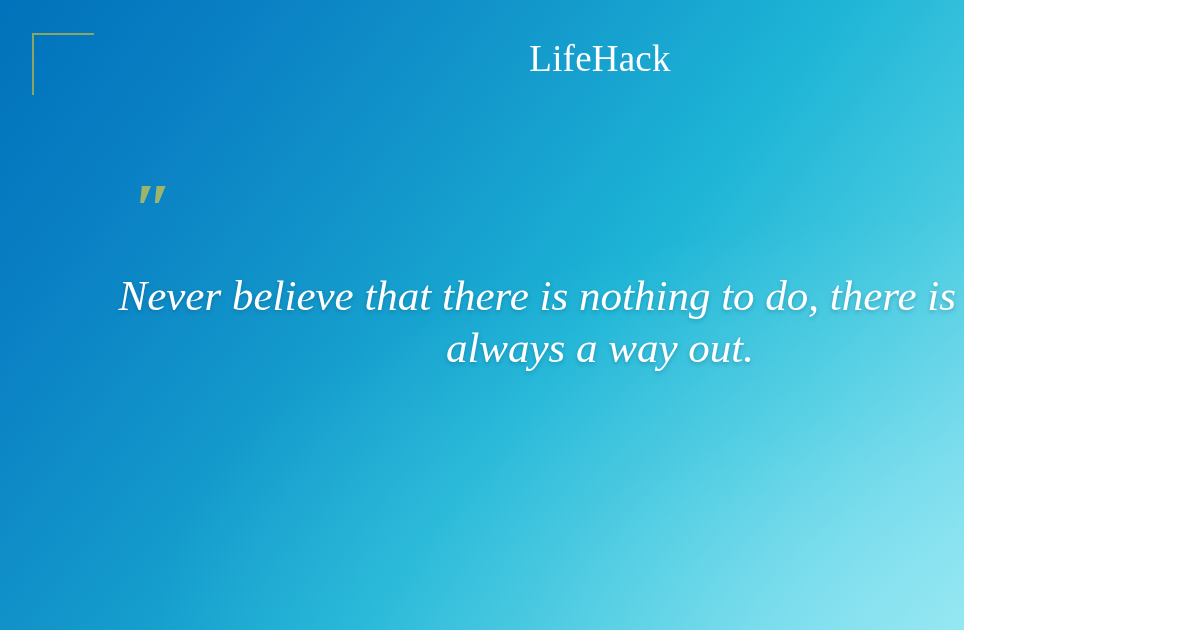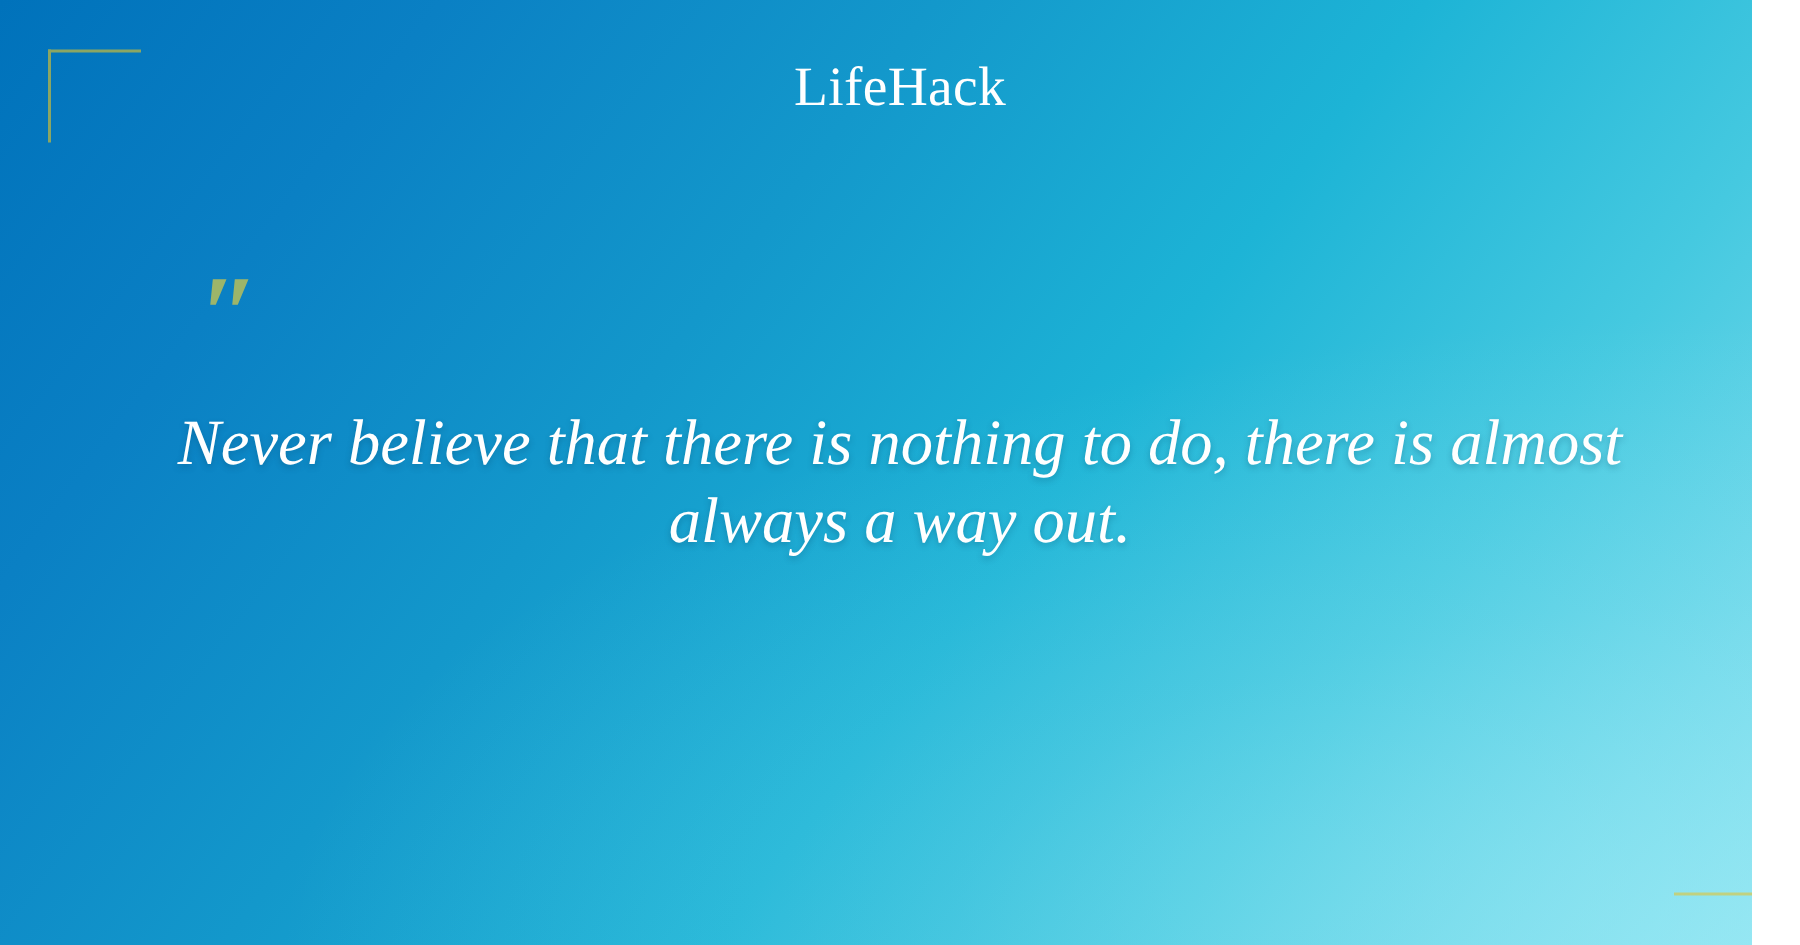--- a/index.html
+++ b/index.html
@@ -10,21 +10,21 @@
   body {
     width: 1200px;
     height: 630px;
     overflow: hidden;
     font-family: "Liberation Sans", sans-serif;
   }
 
   
   .quote-card {
     position: relative;
-    width: 1168px;
+    width: 964px;
     height: 630px;
     box-sizing: border-box;
     overflow: hidden;
     background: #0b7fc0;
     background-image:
       linear-gradient(127deg,
         #0072bb 0%,
         #0a80c4 18%,
         #1398cb 38%,
         #1db4d6 58%,

